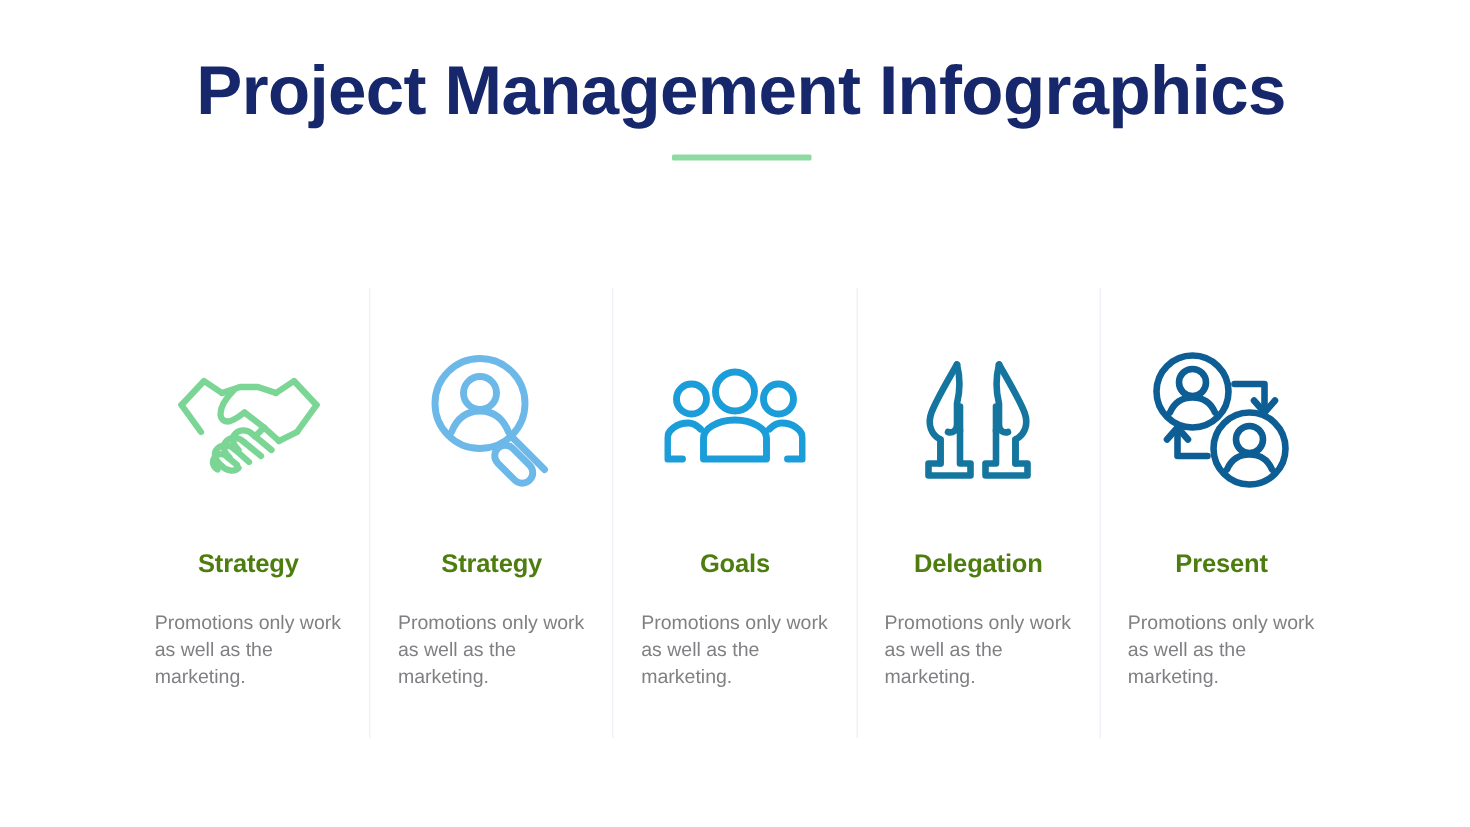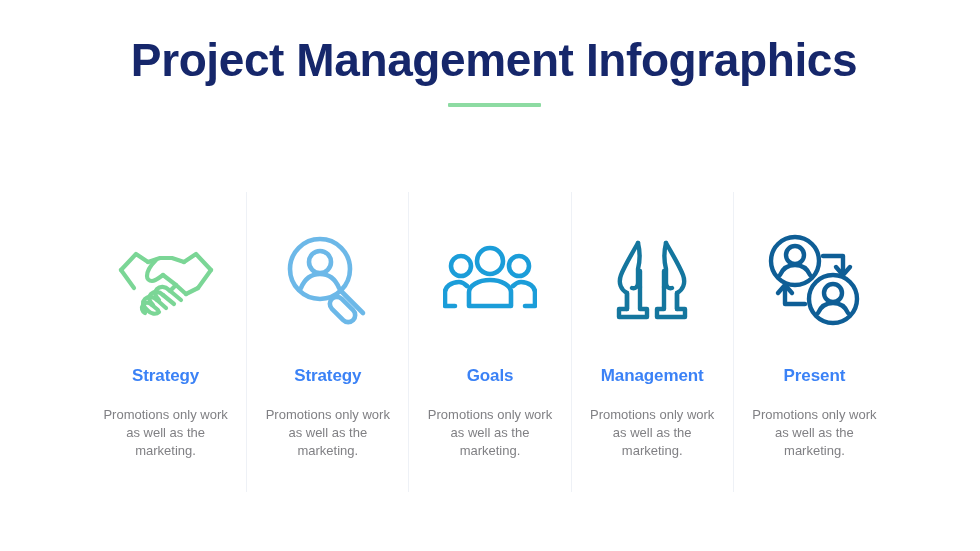--- a/index.html
+++ b/index.html
@@ -84,30 +84,30 @@
     align-items: center;
     justify-content: center;
   }
   .icon-wrap svg {
     display: block;
   }
 
   .card-title {
     font-size: 17px;
     font-weight: bold;
-    color: #3b82f6;
+    color: #4d7c0f;
     margin: 0;
     text-align: center;
     letter-spacing: -0.1px;
     line-height: 1;
   }
   .card-body {
     font-size: 13px;
     color: #808084;
-    text-align: center;
+    text-align: left;
     line-height: 18px;
     margin: 22px 0 0 0;
     max-width: 125px;
     font-weight: normal;
   }
 </style>
 </head>
 <body>
 
 <div class="slide">
@@ -183,21 +183,21 @@
           <path d="M31 6 C33 14 33 24 31 32 L31 46 C31 50 28 52 25 51"></path>
           <path d="M20 56 L20 72 L12 72 L12 80 L40 80 L40 72 L33 72 L33 50"></path>
           <path d="M33 50 L33 34"></path>
 
           <path d="M59 6 C66 18 73 30 76 38 C79 46 76 53 70 56 L70 72"></path>
           <path d="M59 6 C57 14 57 24 59 32 L59 46 C59 50 62 52 65 51"></path>
           <path d="M70 56 L70 72 L78 72 L78 80 L50 80 L50 72 L57 72 L57 50"></path>
           <path d="M57 50 L57 34"></path>
         </svg>
       </div>
-      <h2 class="card-title">Management</h2>
+      <h2 class="card-title">Delegation</h2>
       <p class="card-body">Promotions only work as well as the marketing.</p>
     </div>
 
     <div class="column">
       <div class="icon-wrap">
         <svg width="94" height="92" viewBox="0 0 94 92" fill="none" stroke="#0e5e96" stroke-width="4.4" stroke-linecap="round" stroke-linejoin="round">
 
           <circle cx="28" cy="27" r="24"></circle>
           <circle cx="28" cy="21" r="9"></circle>
           <path d="M13 41 C16 34 21 31 28 31 C35 31 40 34 43 41"></path>

